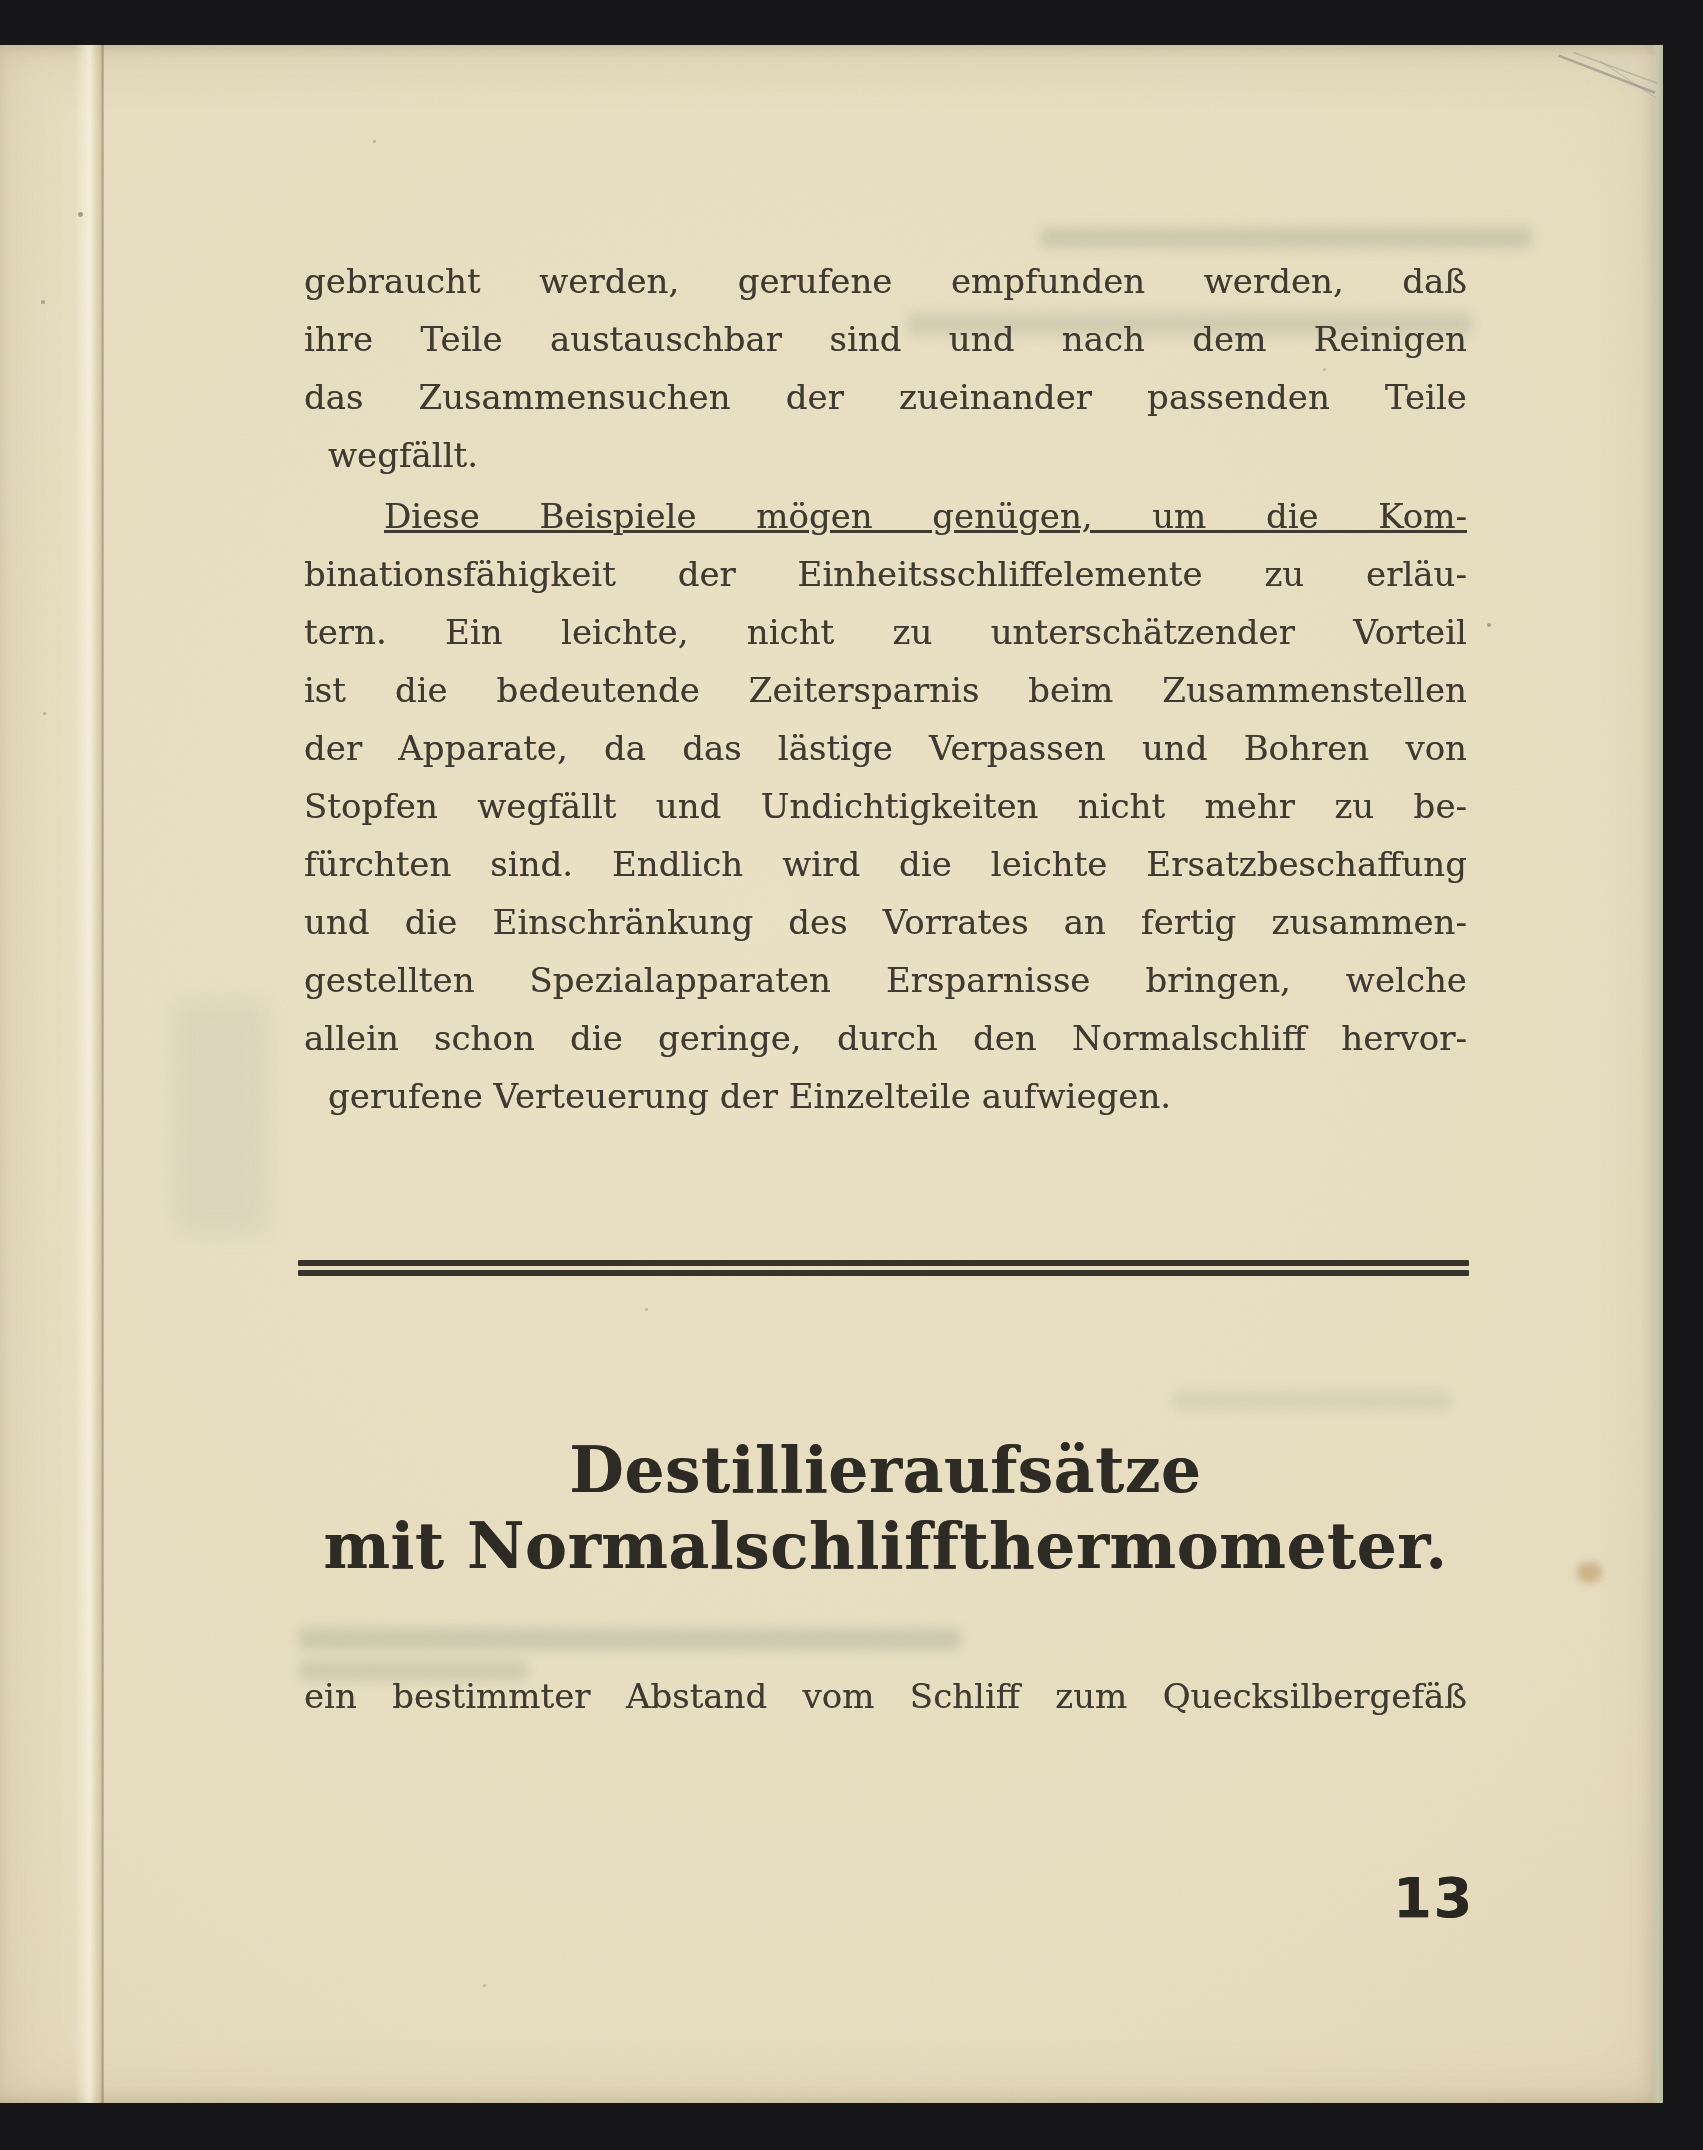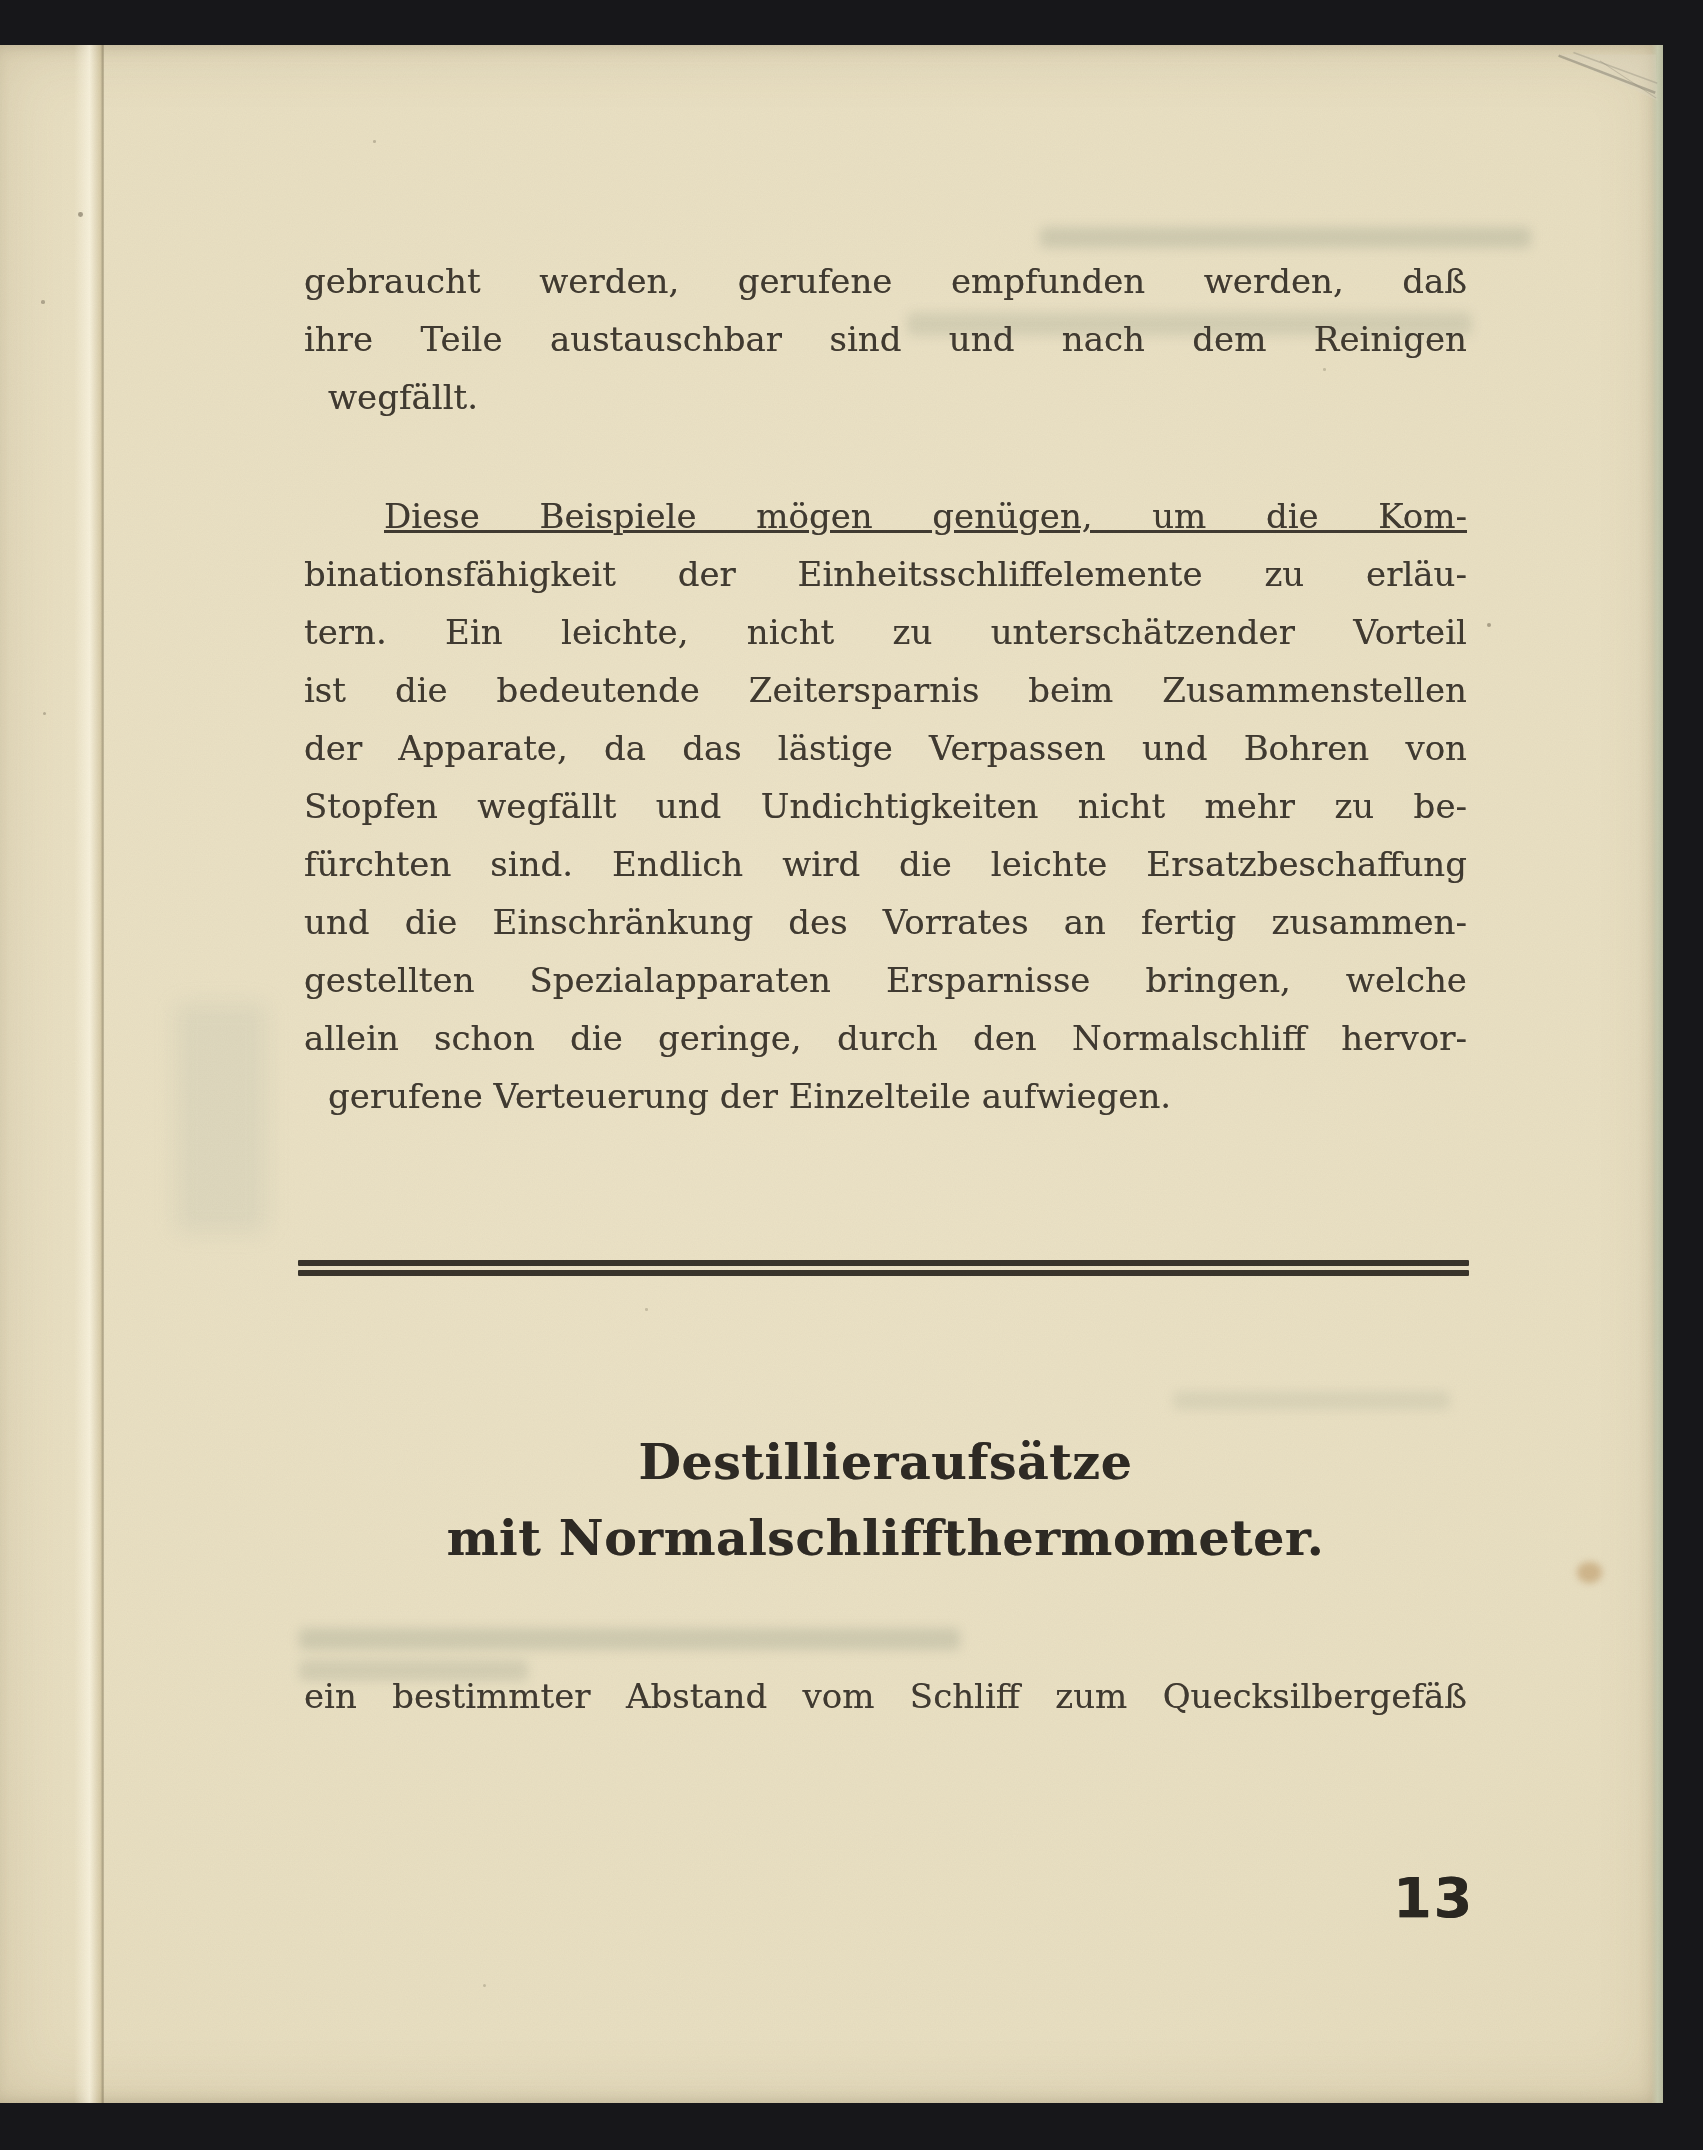--- a/index.html
+++ b/index.html
@@ -49,21 +49,21 @@
   .p3 .line{line-height:60px;height:60px;}
   .line.last{text-align-last:left;margin-left:24px;}
   .line.indent1{text-indent:80px;text-decoration:underline;}
   .line.indent2{text-indent:68px;}
   .rule{position:absolute;left:298px;width:1171px;height:6.4px;background:#39342b;border-radius:1.1px;}
   .rule.r1{top:1260px;}
   .rule.r2{top:1270px;}
   .headline{
     position:absolute;left:304px;width:1163px;
     text-align:center;font-weight:bold;color:#2e2a24;
-    font-size:49px;line-height:1.1;letter-spacing:0.5px;
+    font-size:63px;line-height:1.1;letter-spacing:0.5px;
     text-shadow:0 0 0.5px rgba(46,42,36,.6);
   }
   .hl1{top:1436px;}
   .hl2{top:1512px;}
   .pageno{
     position:absolute;left:1393px;top:1865px;
     font-family:"DejaVu Sans","Liberation Sans",sans-serif;
     font-weight:bold;font-size:56px;color:#2a2721;letter-spacing:1.6px;
     text-shadow:0 0 0.5px rgba(42,39,33,.6);
   }
@@ -99,20 +99,21 @@
 <svg class="dogear" width="128" height="69" viewBox="0 0 240 130">
   <path d="M45 18 L225 18 L228 105 Z" fill="rgba(222,216,196,0.35)"></path>
   <line x1="42" y1="20" x2="224" y2="90" stroke="#8a8576" stroke-width="5" opacity="0.55"></line>
   <line x1="70" y1="14" x2="228" y2="72" stroke="#9b9685" stroke-width="3" opacity="0.45"></line>
   <line x1="120" y1="30" x2="226" y2="100" stroke="#8a8576" stroke-width="2" opacity="0.35"></line>
 </svg>
 
 <div class="col" style="top:252px;">
   <div class="line">gebraucht werden, gerufene empfunden werden, daß</div>
   <div class="line">ihre Teile austauschbar sind und nach dem Reinigen</div>
+  <div class="line">das Zusammensuchen der zueinander passenden Teile</div>
   <div class="line last">wegfällt.</div>
 </div>
 
 <div class="col" style="top:487px;">
   <div class="line indent1">Diese Beispiele mögen genügen, um die Kom-</div>
   <div class="line">binationsfähigkeit der Einheitsschliffelemente zu erläu-</div>
   <div class="line">tern. Ein leichte, nicht zu unterschätzender Vorteil</div>
   <div class="line">ist die bedeutende Zeitersparnis beim Zusammenstellen</div>
   <div class="line">der Apparate, da das lästige Verpassen und Bohren von</div>
   <div class="line">Stopfen wegfällt und Undichtigkeiten nicht mehr zu be-</div>

